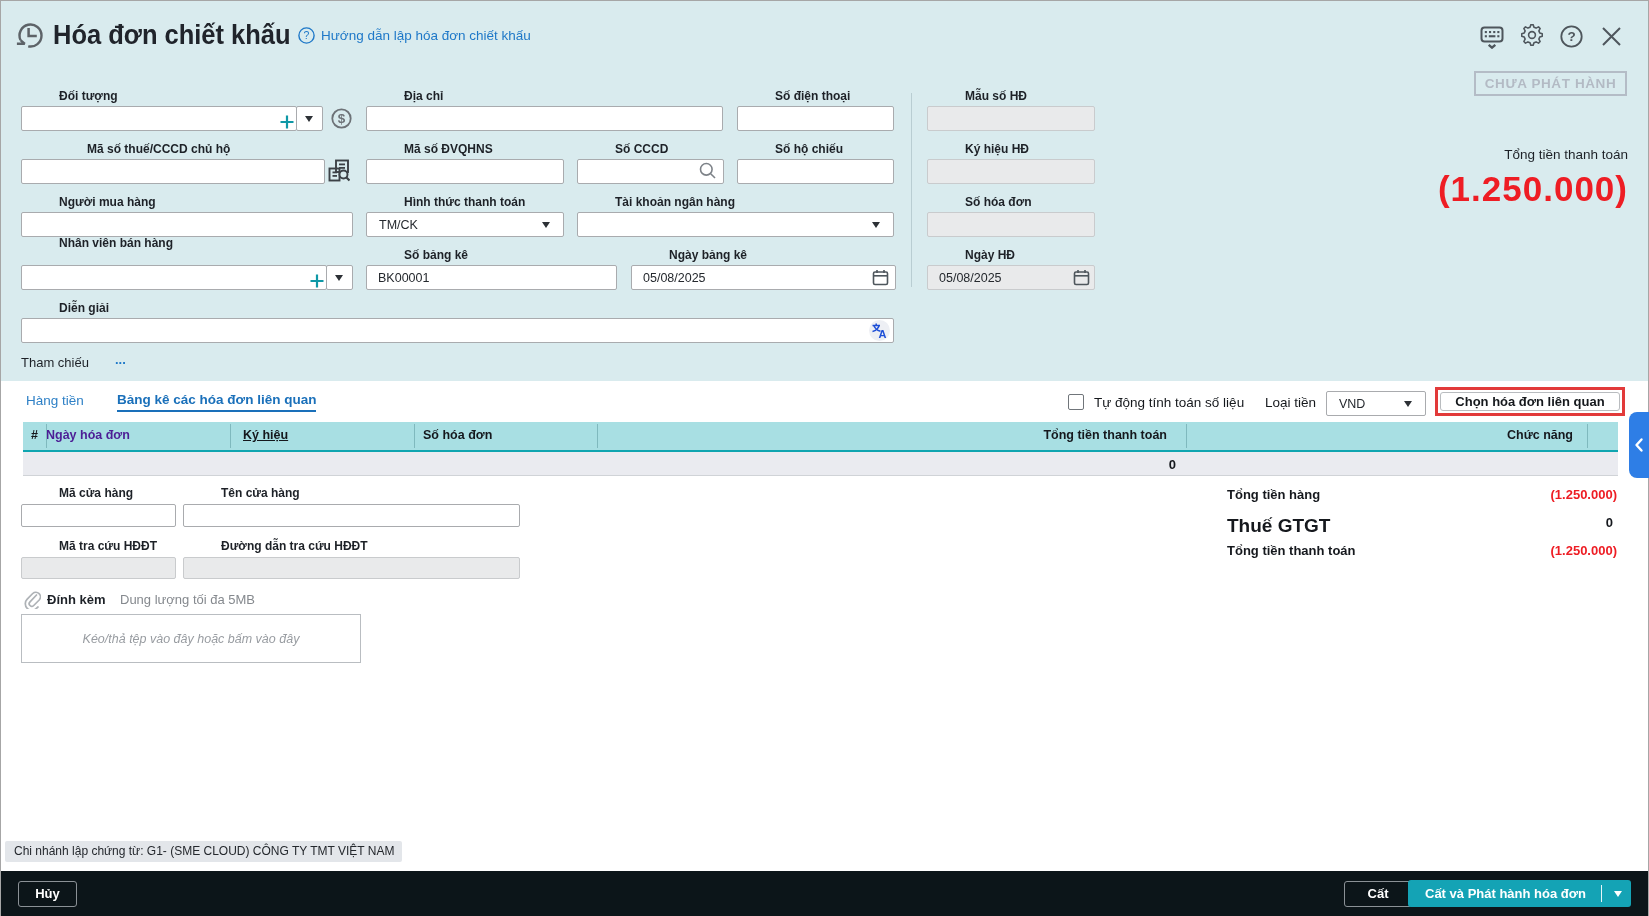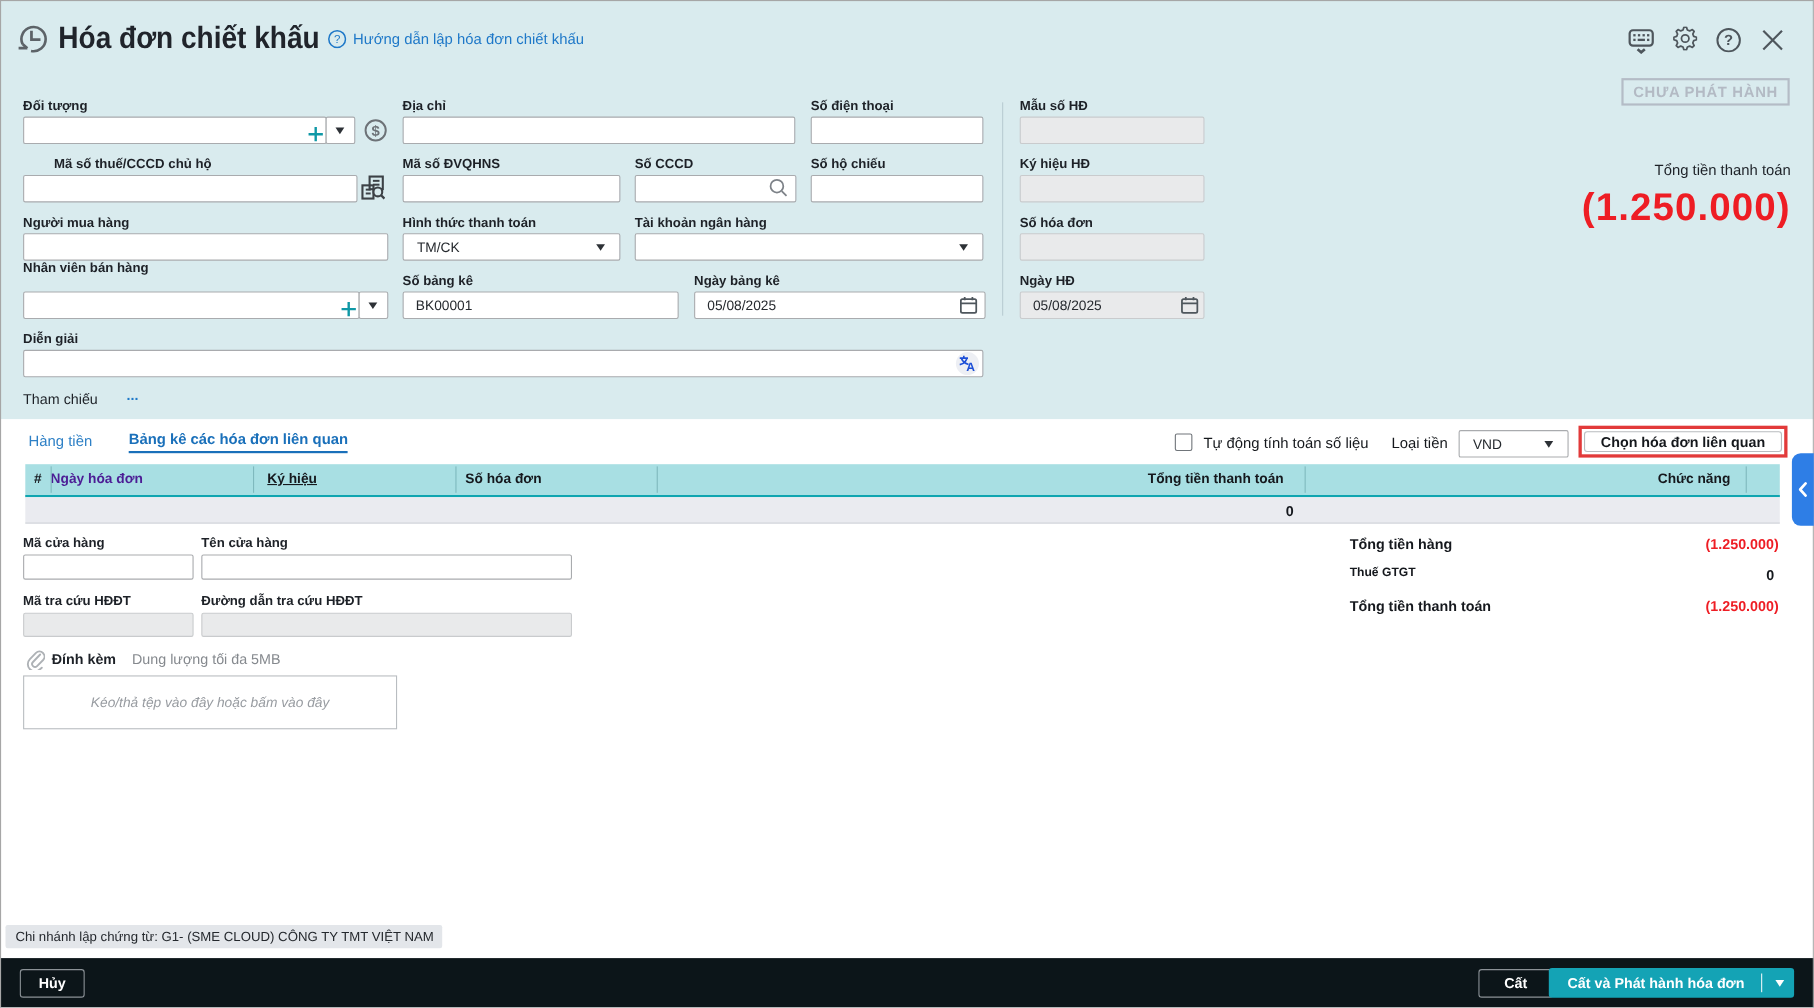--- a/index.html
+++ b/index.html
@@ -1,19 +1,19 @@
 <!DOCTYPE html>
 <html><head>
 <meta charset="utf-8">
 <style>
   html,body{margin:0;padding:0;}
   body{width:1649px;height:916px;position:relative;overflow:hidden;
        font-family:"Liberation Sans",sans-serif;background:#ffffff;}
   .abs{position:absolute;}
-  .lbl{position:absolute;font-size:12px;font-weight:bold;color:#1d2127;white-space:nowrap;}
+  .lbl{position:absolute;font-size:12px;font-weight:bold;color:#1d2127;white-space:nowrap;margin-left:38px;}
   .inp{position:absolute;background:#fff;border:1px solid #a9abae;border-radius:2px;
        height:25px;font-size:12.5px;color:#25292e;box-sizing:border-box;}
   .inp.dis{background:#e9eaeb;border-color:#c9cbcd;}
   .itxt{position:absolute;font-size:12.5px;color:#25292e;white-space:nowrap;}
   .tri{width:0;height:0;border-left:4.5px solid transparent;border-right:4.5px solid transparent;
        border-top:6px solid #2d3136;position:absolute;}
 </style>
 </head>
 <body>
 
@@ -212,21 +212,21 @@
 <svg class="abs" style="left:23px;top:590px;" width="18" height="19" viewBox="0 0 18 19">
   <path d="M13.5 5 L7 11.8 a2.6 2.6 0 0 0 3.7 3.7 L16.2 10 a4.6 4.6 0 0 0 -6.5 -6.5 L4.2 9.2 a6.5 6.5 0 0 0 9.2 9.2 L15 17" fill="none" stroke="#aeb2b6" stroke-width="1.7" stroke-linecap="round"></path>
 </svg>
 <div class="abs" style="left:47px;top:592px;font-size:13px;font-weight:bold;color:#1d2127;">Đính kèm</div>
 <div class="abs" style="left:120px;top:592px;font-size:13px;color:#85898e;">Dung lượng tối đa 5MB</div>
 <div class="abs" style="left:21px;top:614px;width:340px;height:49px;border:1px solid #b9bdc1;background:#fff;box-sizing:border-box;
      display:flex;align-items:center;justify-content:center;font-size:12.5px;font-style:italic;color:#989ca1;">Kéo/thả tệp vào đây hoặc bấm vào đây</div>
 
 <div class="abs" style="left:1227px;top:487px;font-size:13px;font-weight:bold;color:#15181d;">Tổng tiền hàng</div>
 <div class="abs" style="left:1400px;top:487px;width:217px;text-align:right;font-size:13px;font-weight:bold;color:#ee1d24;">(1.250.000)</div>
-<div class="abs" style="left:1227px;top:515px;font-size:11px;font-weight:bold;color:#15181d;">Thuế GTGT</div>
+<div class="abs" style="left:1227px;top:515px;font-size:19px;font-weight:bold;color:#15181d;">Thuế GTGT</div>
 <div class="abs" style="left:1400px;top:515px;width:213px;text-align:right;font-size:13px;font-weight:bold;color:#15181d;">0</div>
 <div class="abs" style="left:1227px;top:543px;font-size:13px;font-weight:bold;color:#15181d;">Tổng tiền thanh toán</div>
 <div class="abs" style="left:1400px;top:543px;width:217px;text-align:right;font-size:13px;font-weight:bold;color:#ee1d24;">(1.250.000)</div>
 
 <div class="abs" style="left:5px;top:841px;width:397px;height:21px;background:#e3e6ea;border-radius:2px;
      font-size:12px;color:#24282d;line-height:21px;padding-left:9px;box-sizing:border-box;white-space:nowrap;">Chi nhánh lập chứng từ: G1- (SME CLOUD) CÔNG TY TMT VIỆT NAM</div>
 
 <div class="abs" style="left:0;top:871px;width:1649px;height:45px;background:#0c1519;"></div>
 <div class="abs" style="left:18px;top:881px;width:59px;height:26px;border:1px solid #8b9196;border-radius:3px;box-sizing:border-box;
      color:#fff;font-size:13px;font-weight:bold;text-align:center;line-height:24px;z-index:70;">Hủy</div>

